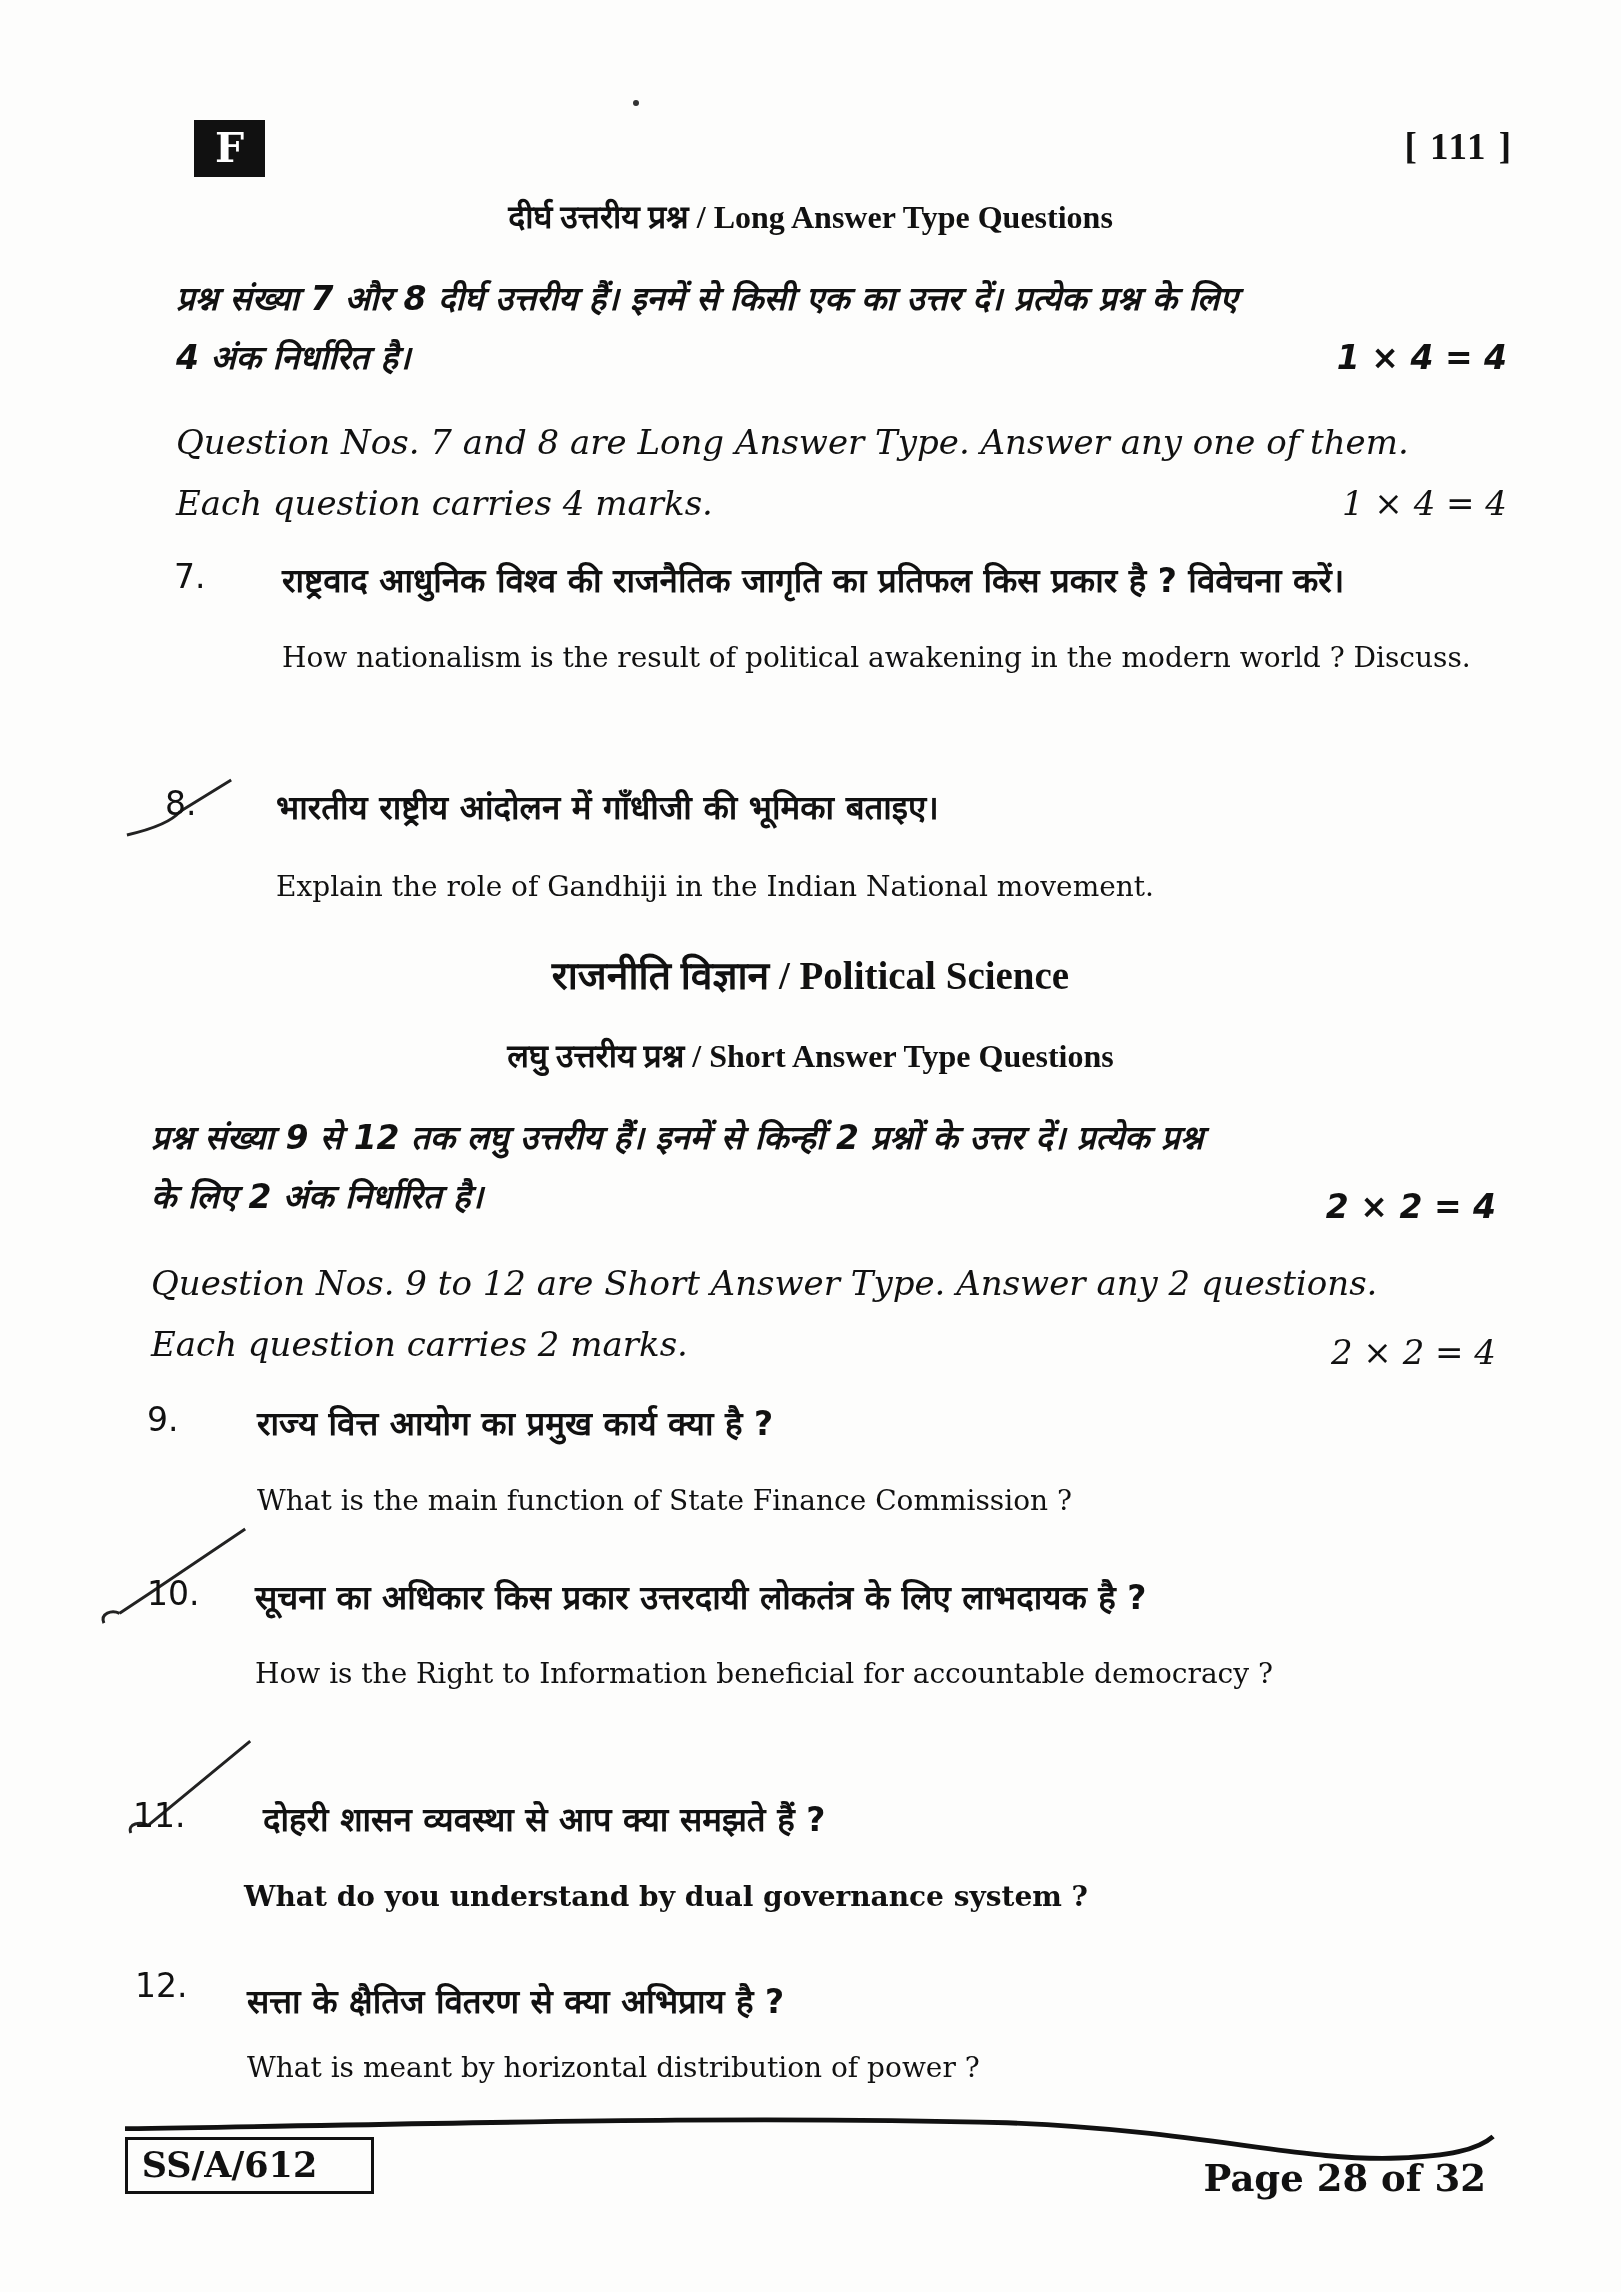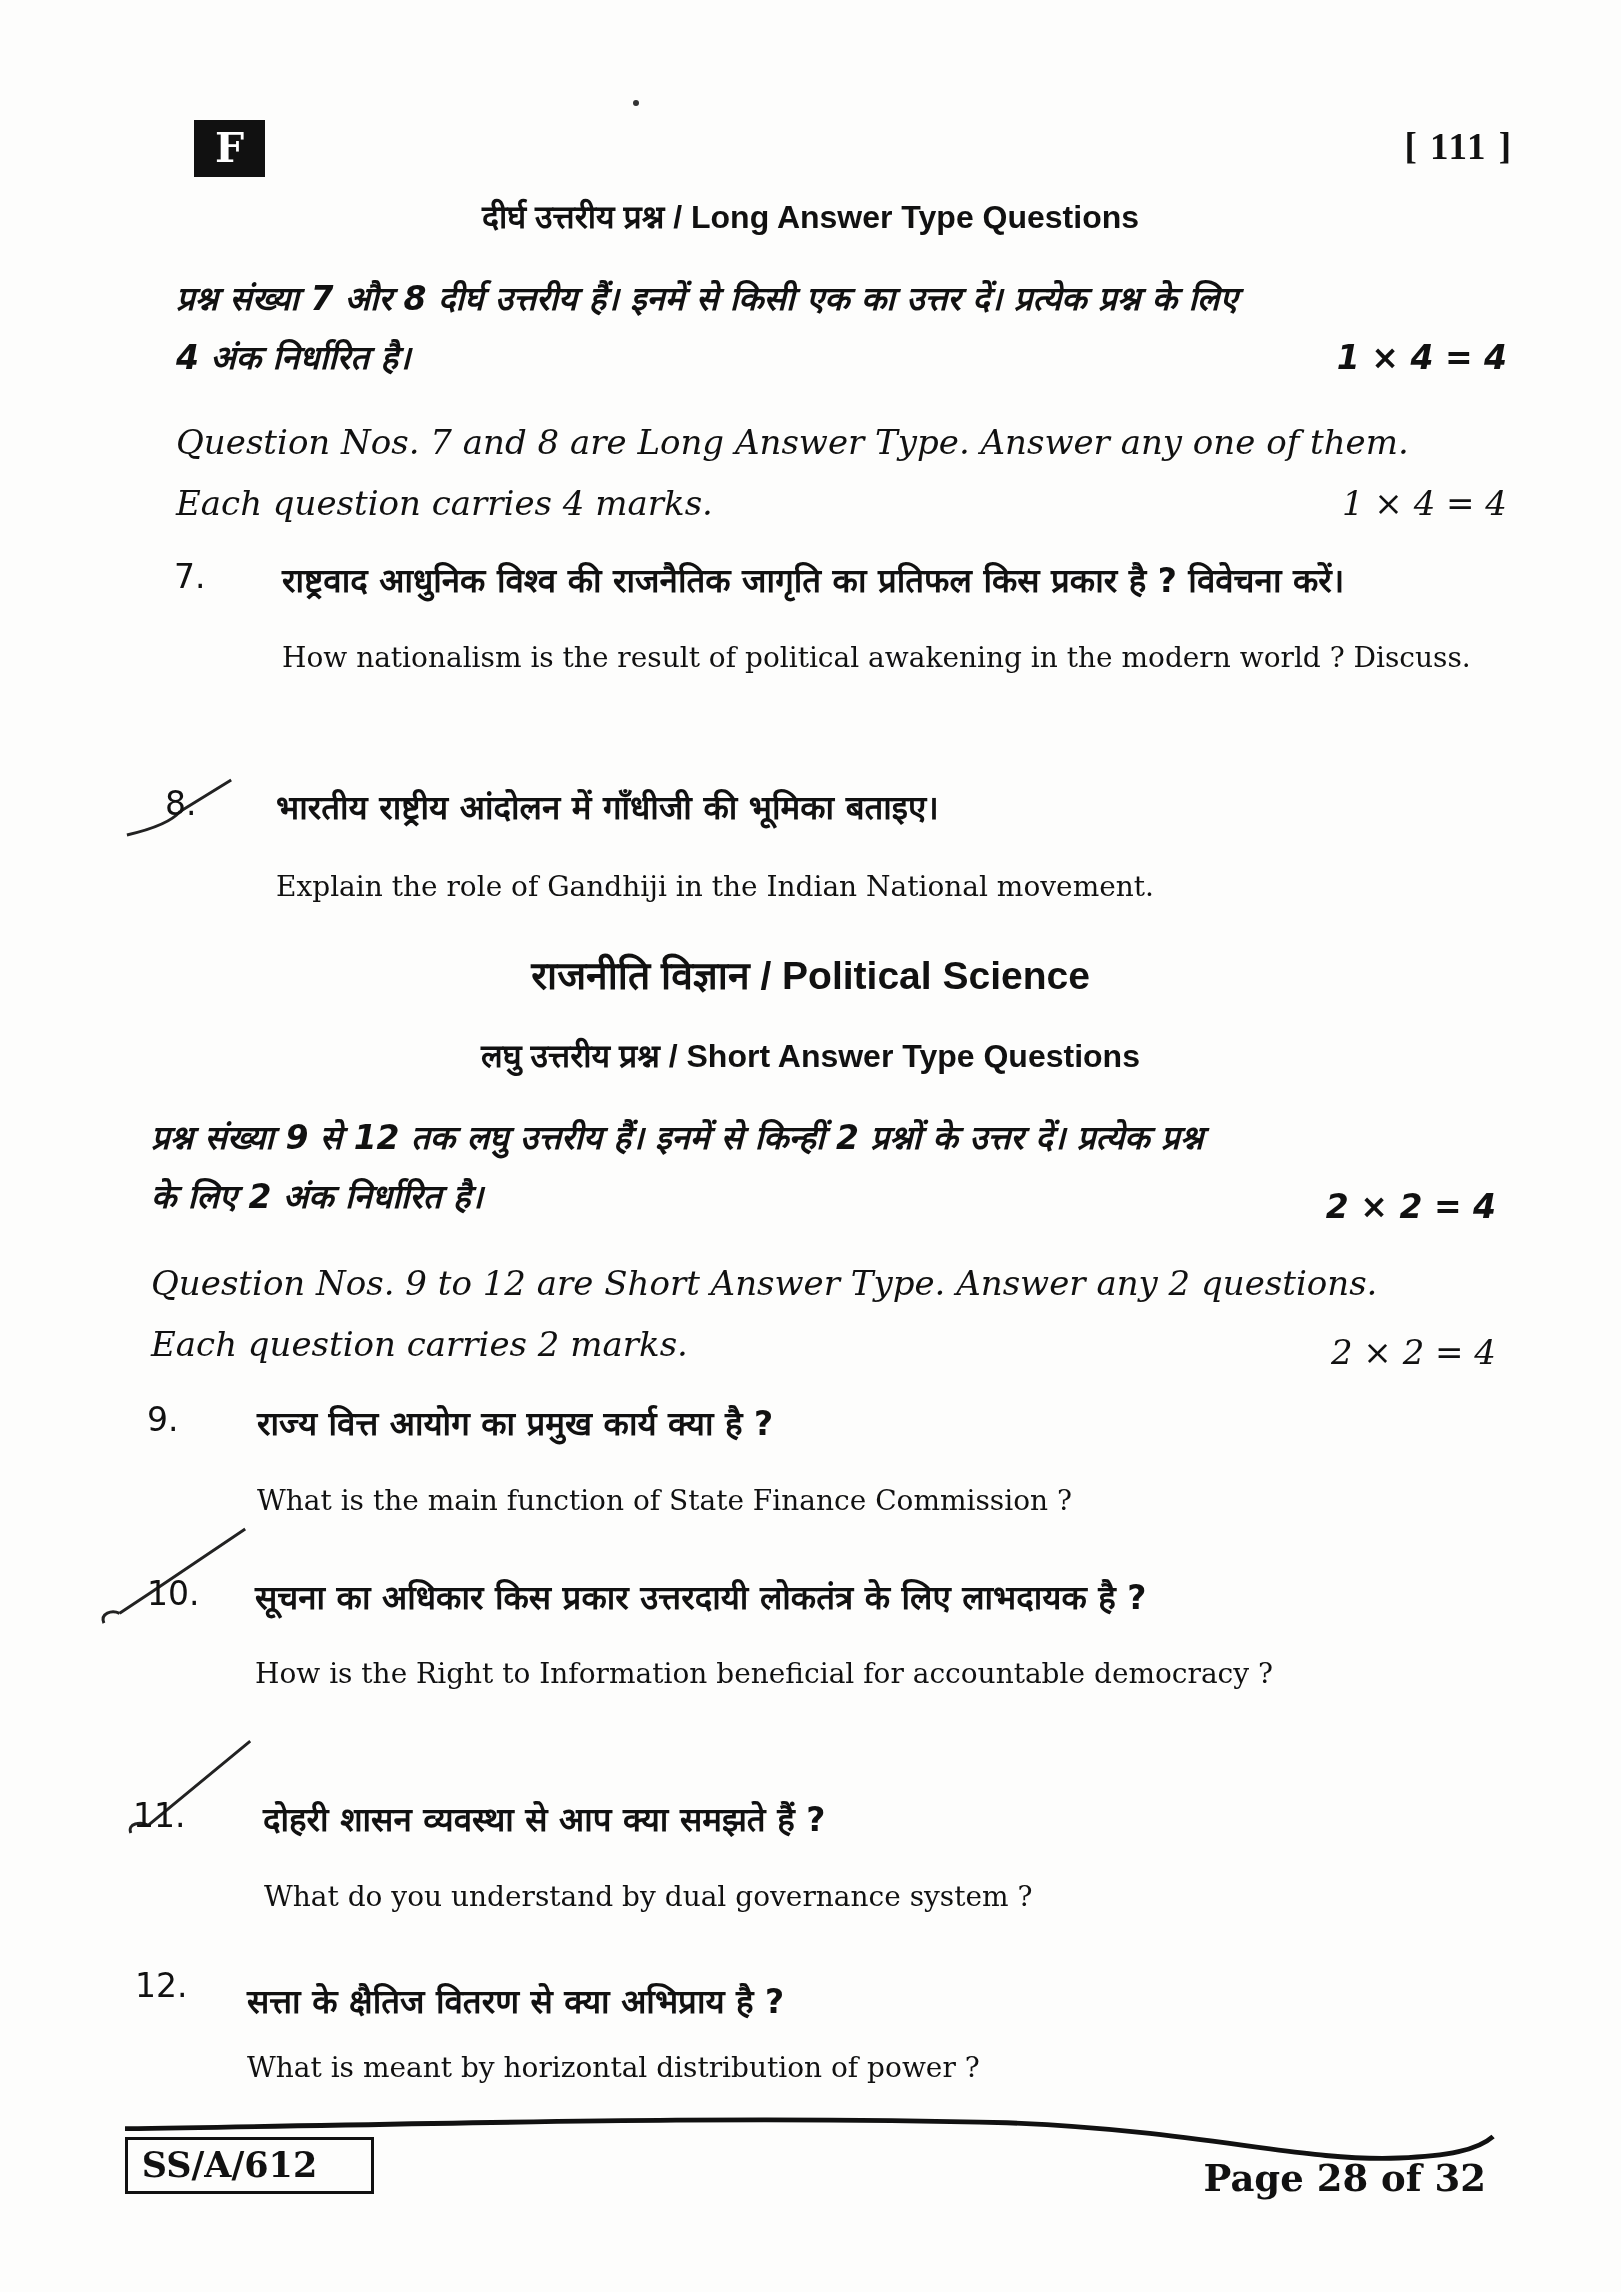--- a/index.html
+++ b/index.html
@@ -19,21 +19,21 @@
     font-size: 41px; line-height: 57px; text-align: center;
   }
   .page-bracket {
     right: 108px; top: 125px;
     font-family: "Liberation Serif", serif; font-size: 37px; font-weight: bold;
     letter-spacing: 2px;
   }
   .dot { width: 5.9px; height: 5.9px; background: #333; border-radius: 50%; }
   .heading {
     left: 0; width: 1621px; text-align: center;
-    font-family: Liberation Sans, sans-serif; font-weight: bold;
+    font-family: Liberation Serif, serif; font-weight: bold;
   }
   .h-small { font-size: 32px; }
   .h-large { font-size: 39px; }
   .instr-hi {
     font-family: "DejaVu Sans", sans-serif; font-weight: bold; font-style: italic;
     font-size: 33px; line-height: 59px;
   }
   .instr-en {
     font-family: "DejaVu Serif", serif; font-style: italic;
     font-size: 34px; line-height: 61px;
@@ -140,21 +140,21 @@
   <div class="q-hi" style="left:255px; top:1574px;">सूचना का अधिकार किस प्रकार उत्तरदायी लोकतंत्र के लिए लाभदायक है ?</div>
   <div class="q-en justify" style="left:255px; top:1653px; width:1243px;">How is the Right to Information beneficial for accountable democracy ?</div>
 </div>
 
 <div>
   <svg class="tick" style="left:123px; top:1735px;" width="137" height="108" viewBox="0 0 140 110">
     <path d="M8 100 C 4 90, 18 88, 26 92 M 26 92 L 130 6" stroke="#222" stroke-width="3" fill="none"></path>
   </svg>
   <div class="qnum" style="left:133px; top:1796px;">11.</div>
   <div class="q-hi" style="left:263px; top:1796px;">दोहरी शासन व्यवस्था से आप क्या समझते हैं ?</div>
-  <div class="q-en" style="left:264px; top:1876px; width:1255px;">What do you understand by dual governance system ?</div>
+  <div class="q-en" style="left:244px; top:1876px; width:1255px;font-weight:bold;">What do you understand by dual governance system ?</div>
 </div>
 
 <div>
   <div class="qnum" style="left:135px; top:1966px;">12.</div>
   <div class="q-hi" style="left:247px; top:1966px;margin-top:12px;">सत्ता के क्षैतिज वितरण से क्या अभिप्राय है ?</div>
   <div class="q-en" style="left:247px; top:2047px; width:1255px;">What is meant by horizontal distribution of power ?</div>
 </div>
 
 <svg class="abs" style="left:125px; top:2107px;" width="1372" height="59" viewBox="0 0 1400 60">
   <path d="M0 22 C 300 18, 600 8, 900 16 C 1100 24, 1200 56, 1300 52 C 1350 50, 1380 44, 1396 30" stroke="#111" stroke-width="5" fill="none"></path>

